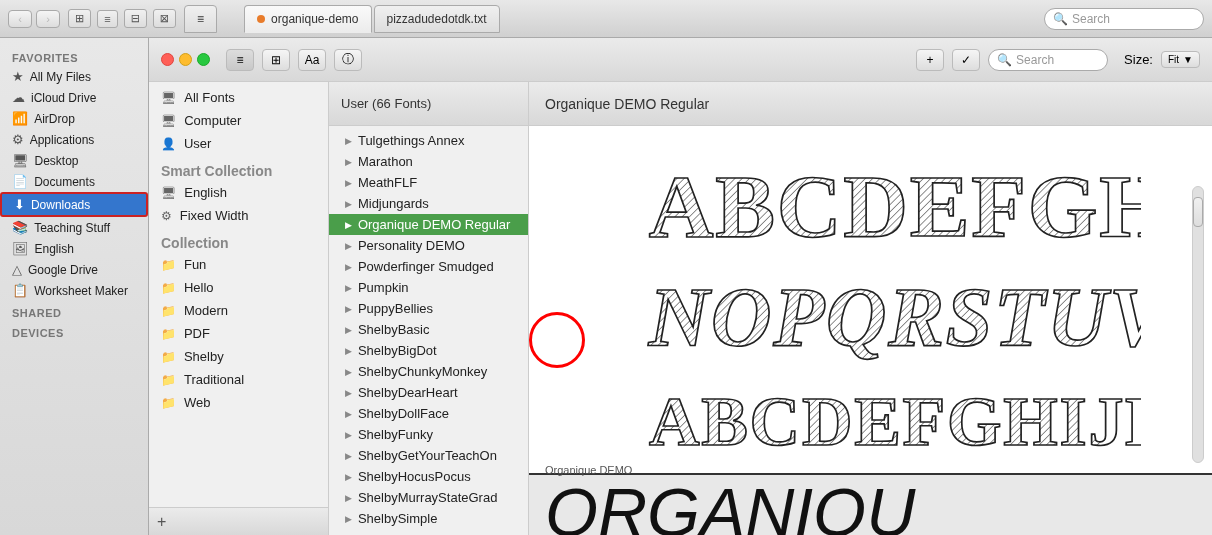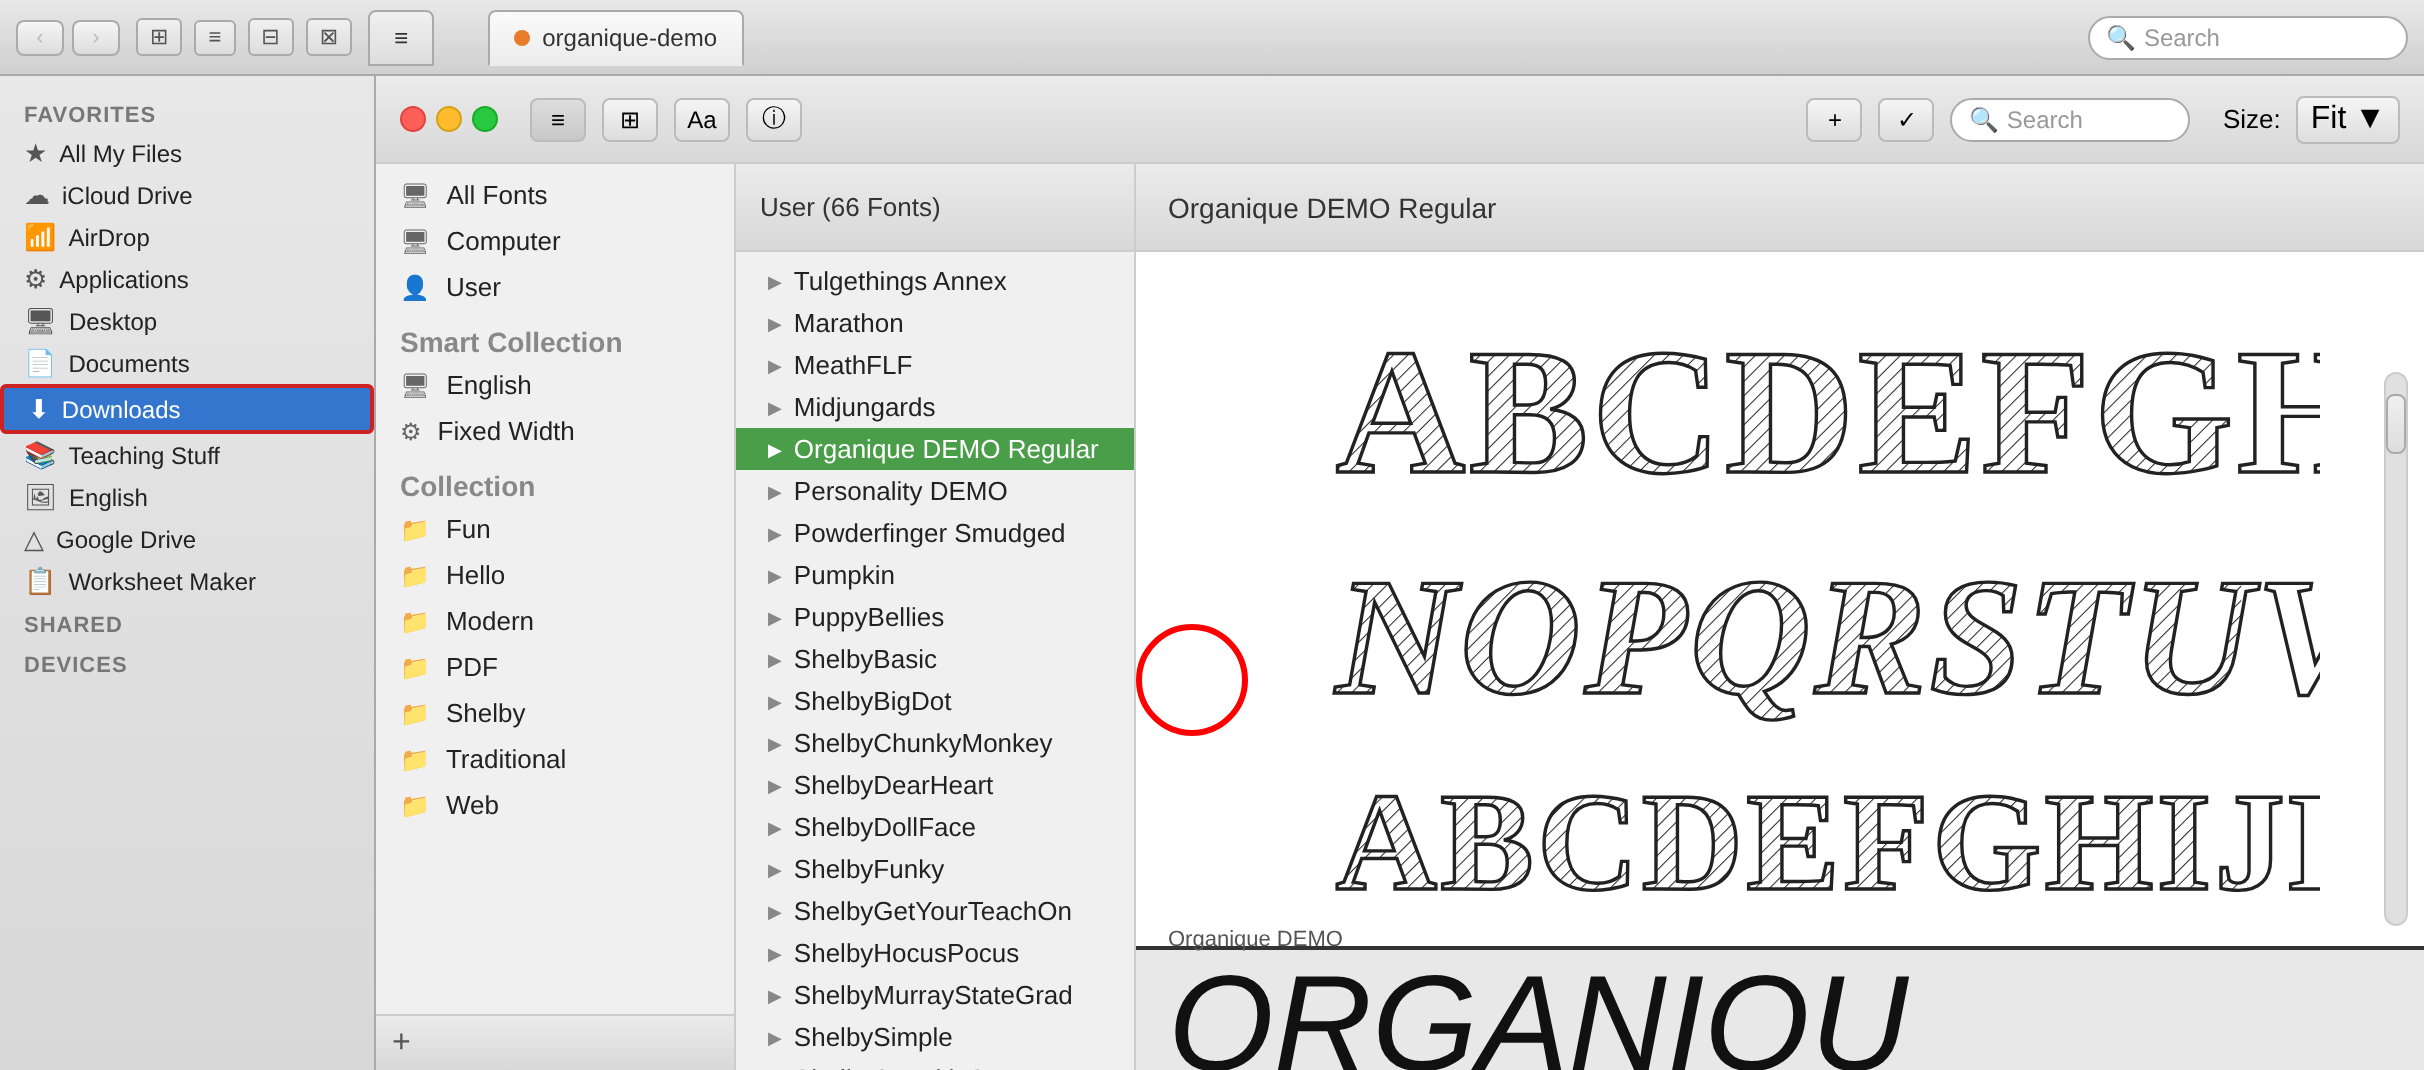--- a/index.html
+++ b/index.html
@@ -104,21 +104,21 @@
 
     
     .main-content {
       display: flex;
       flex: 1;
       overflow: hidden;
     }
 
     
     .finder-sidebar {
-      width: 188px;
+      width: 149px;
       background: linear-gradient(180deg, #e8e8e8, #d8d8d8);
       border-right: 1px solid #aaa;
       padding: 8px 0;
       flex-shrink: 0;
       overflow-y: auto;
     }
     .sidebar-section-title {
       font-size: 11px;
       font-weight: 700;
       color: #777;
@@ -262,21 +262,21 @@
       font-size: 14px;
       font-weight: 500;
       color: #333;
       justify-content: space-between;
     }
     .size-dropdown {
       background: linear-gradient(180deg, #f5f5f5, #ddd);
       border: 1px solid #bbb;
       border-radius: 4px;
       padding: 2px 6px;
-      font-size: 16px;
+      font-size: 10px;
       display: flex;
       align-items: flex-start;
       gap: 4px;
       cursor: pointer;
     }
     .preview-search {
       width: 120px;
       height: 22px;
       background: white;
       border: 1px solid #aaa;
@@ -412,20 +412,23 @@
     <div class="toolbar-icon-btn">⊟</div>
     <div class="toolbar-icon-btn">⊠</div>
   </div>
   <div class="top-bar-tabs">
     <div class="tab-item">
       <span>≡</span>
     </div>
     <div class="tab-item active">
       <span class="tab-dot orange"></span>
       <span>organique-demo</span>
+    </div>
+    <div class="tab-item">
+      <span>pizzadudedotdk.txt</span>
     </div>
   </div>
   <div class="search-bar-top">
     <span>🔍</span>
     <span>Search</span>
   </div>
 </div>
 
 <div class="main-content">
 

